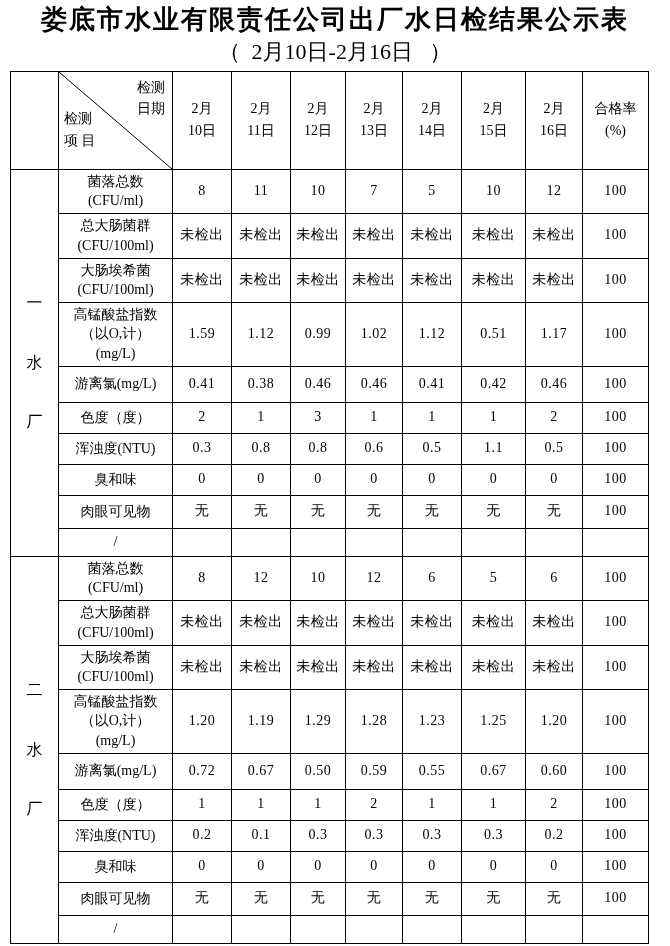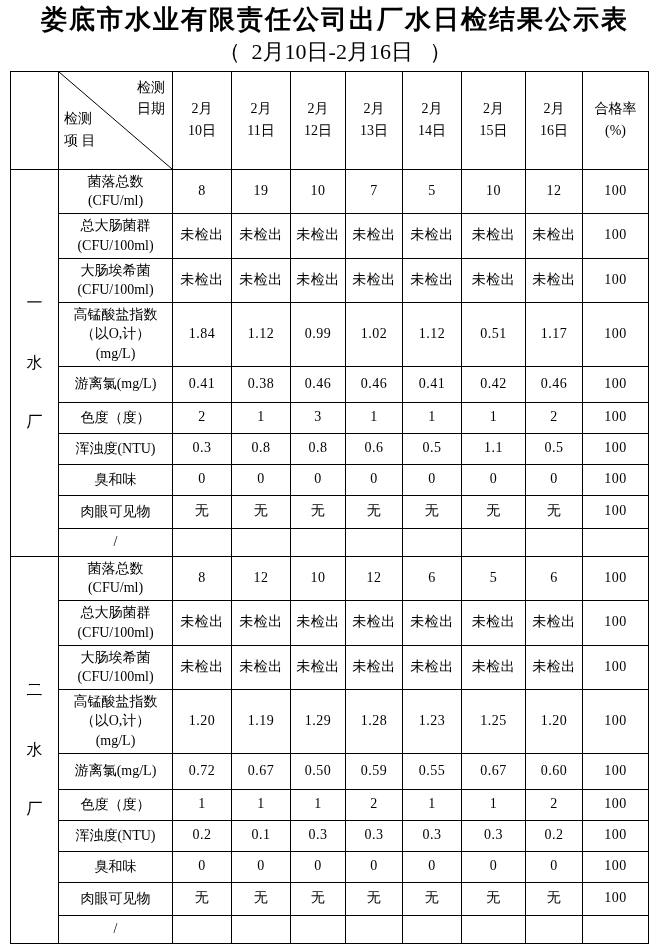--- a/index.html
+++ b/index.html
@@ -156,21 +156,21 @@
               <div>一</div>
               <div>水</div>
               <div>厂</div>
             </div>
           </td>
           <td class="label-cell">
             <div>菌落总数</div>
             <div>(CFU/ml)</div>
           </td>
           <td class="value-cell">8</td>
-          <td class="value-cell">19</td>
+          <td class="value-cell">11</td>
           <td class="value-cell">10</td>
           <td class="value-cell">7</td>
           <td class="value-cell">5</td>
           <td class="value-cell">10</td>
           <td class="value-cell">12</td>
           <td class="value-cell">100</td>
         </tr>
         <tr class="rh1">
           <td class="label-cell">
             <div>总大肠菌群</div>
@@ -198,21 +198,21 @@
           <td class="value-cell">未检出</td>
           <td class="value-cell">未检出</td>
           <td class="value-cell">100</td>
         </tr>
         <tr class="rh3">
           <td class="label-cell">
             <div>高锰酸盐指数</div>
             <div>（以O,计）</div>
             <div>(mg/L)</div>
           </td>
-          <td class="value-cell">1.84</td>
+          <td class="value-cell">1.59</td>
           <td class="value-cell">1.12</td>
           <td class="value-cell">0.99</td>
           <td class="value-cell">1.02</td>
           <td class="value-cell">1.12</td>
           <td class="value-cell">0.51</td>
           <td class="value-cell">1.17</td>
           <td class="value-cell">100</td>
         </tr>
         <tr class="rh4">
           <td class="label-cell">

